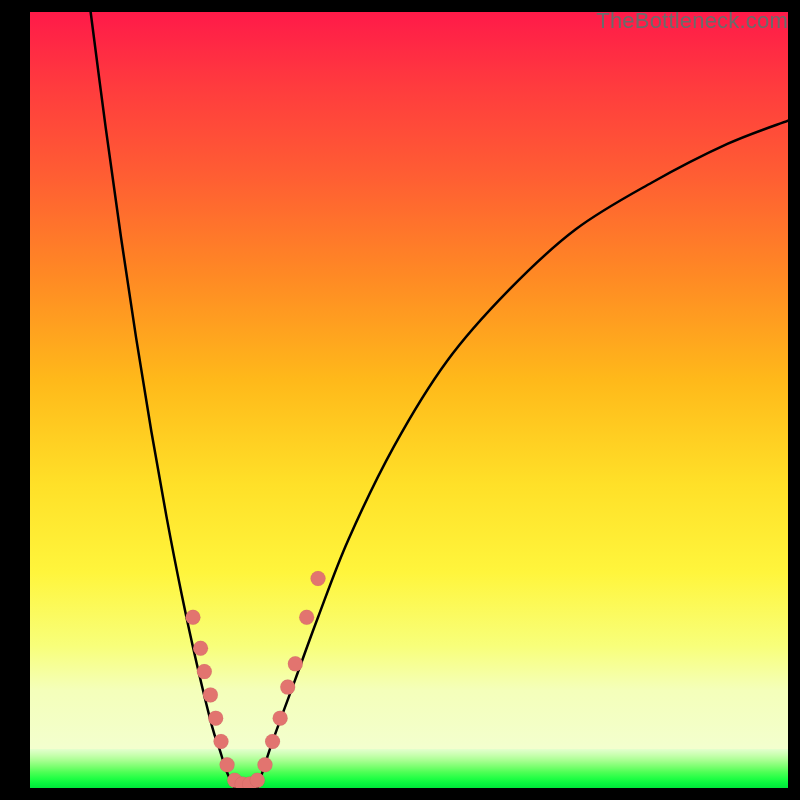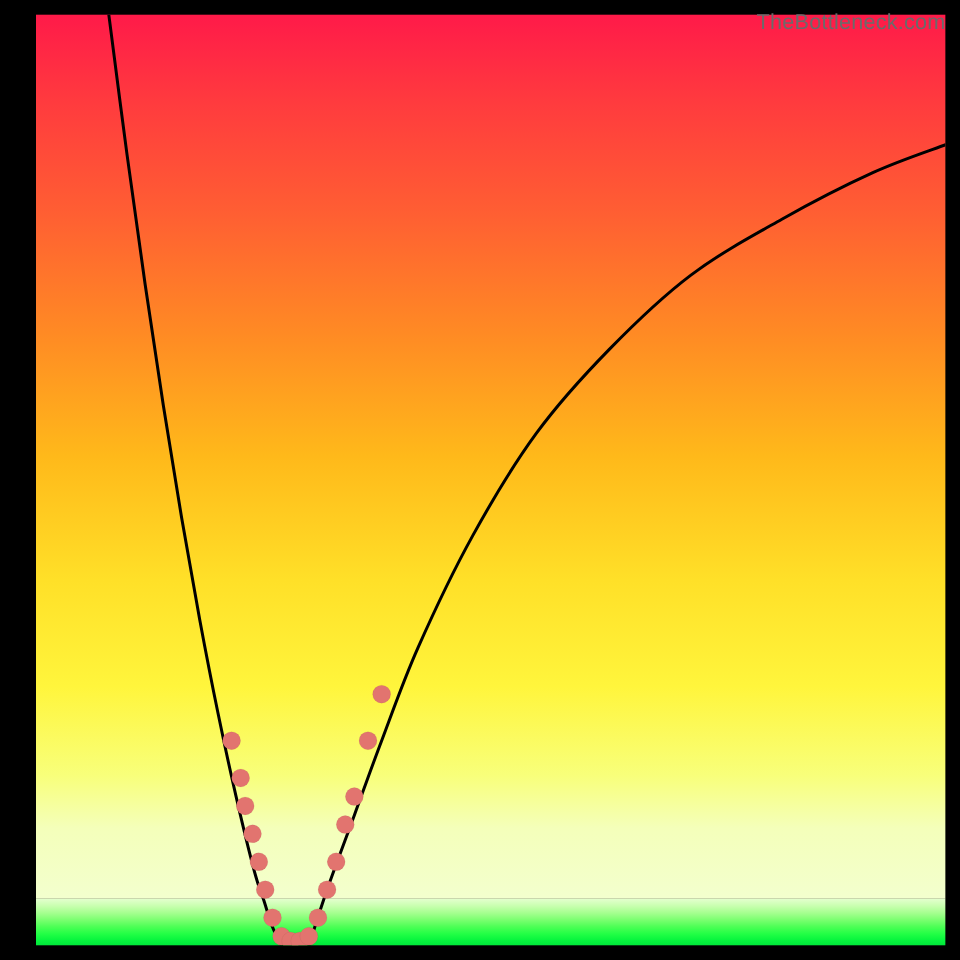--- a/index.html
+++ b/index.html
@@ -60,21 +60,21 @@
       #22ff45 75%,
       #08f53e 88%,
       #00e73a 100%
     );
   }
   .watermark {
     position: absolute;
     top: 8px;
     right: 12px;
     color: #6b6b6b;
-    font-size: 18px;
+    font-size: 22px;
     font-weight: 500;
     letter-spacing: 0.2px;
     z-index: 3;
   }
   svg.curves {
     position: absolute;
     left: 0;
     top: 0;
     width: 100%;
     height: 100%;

